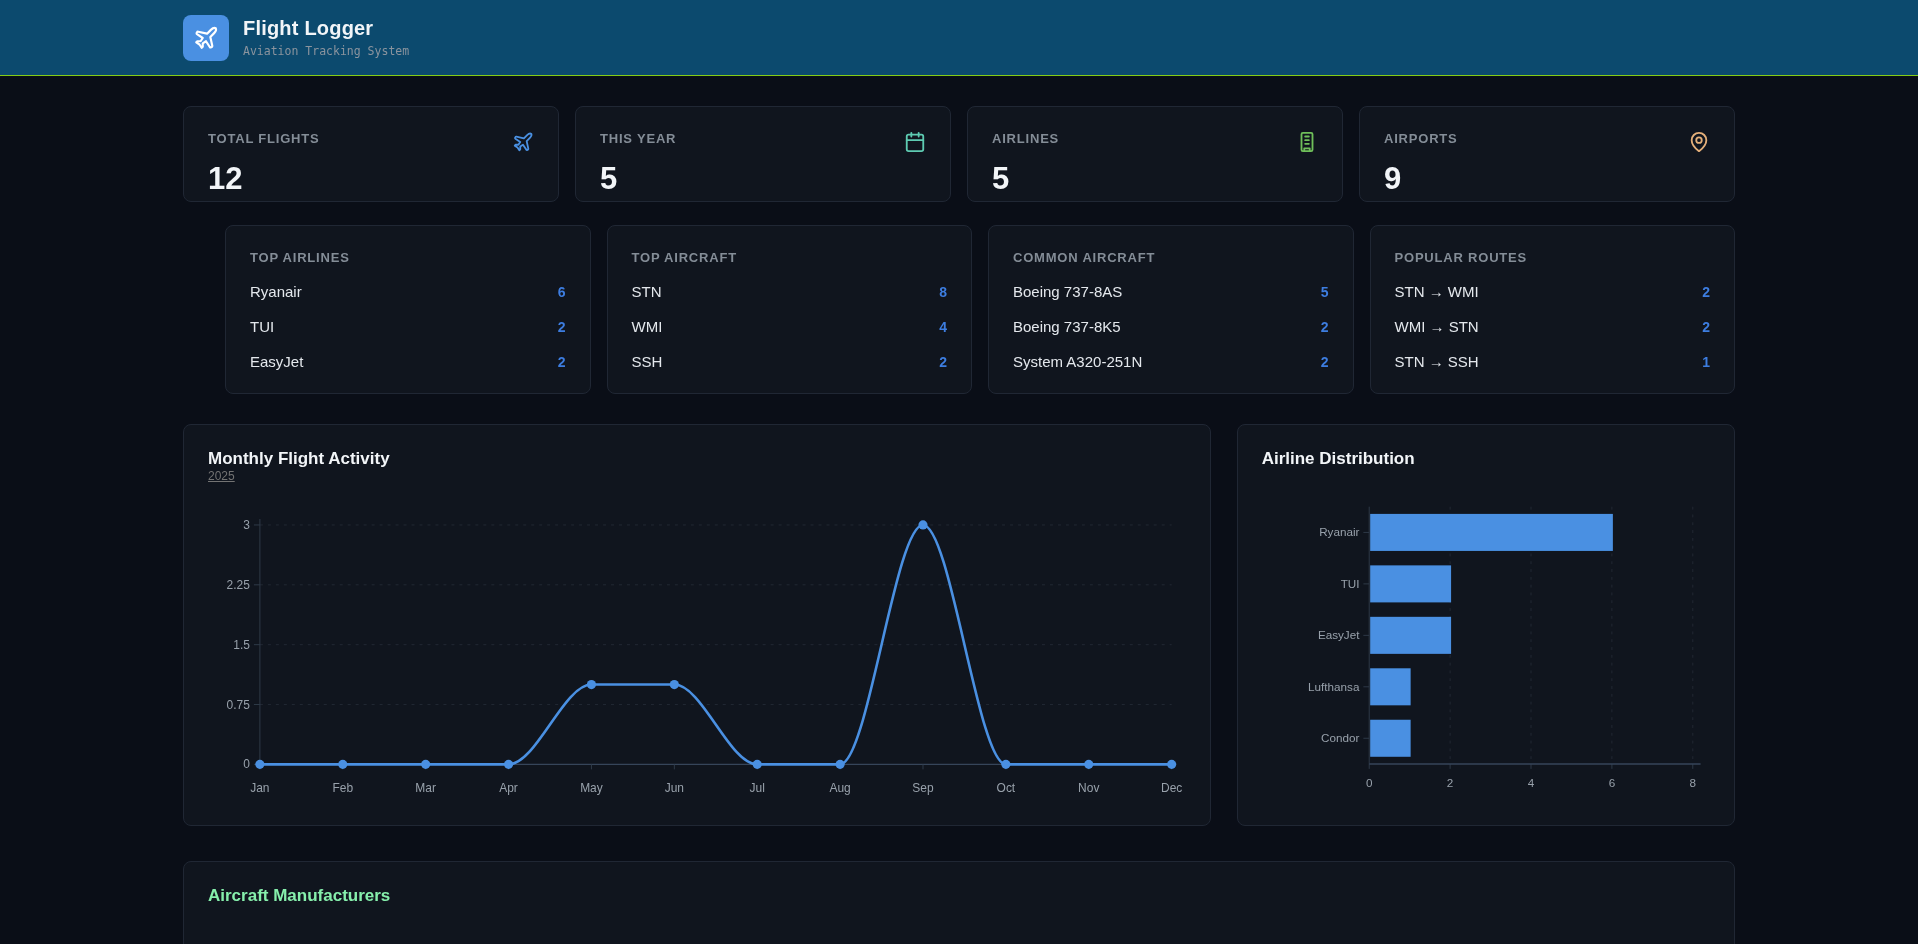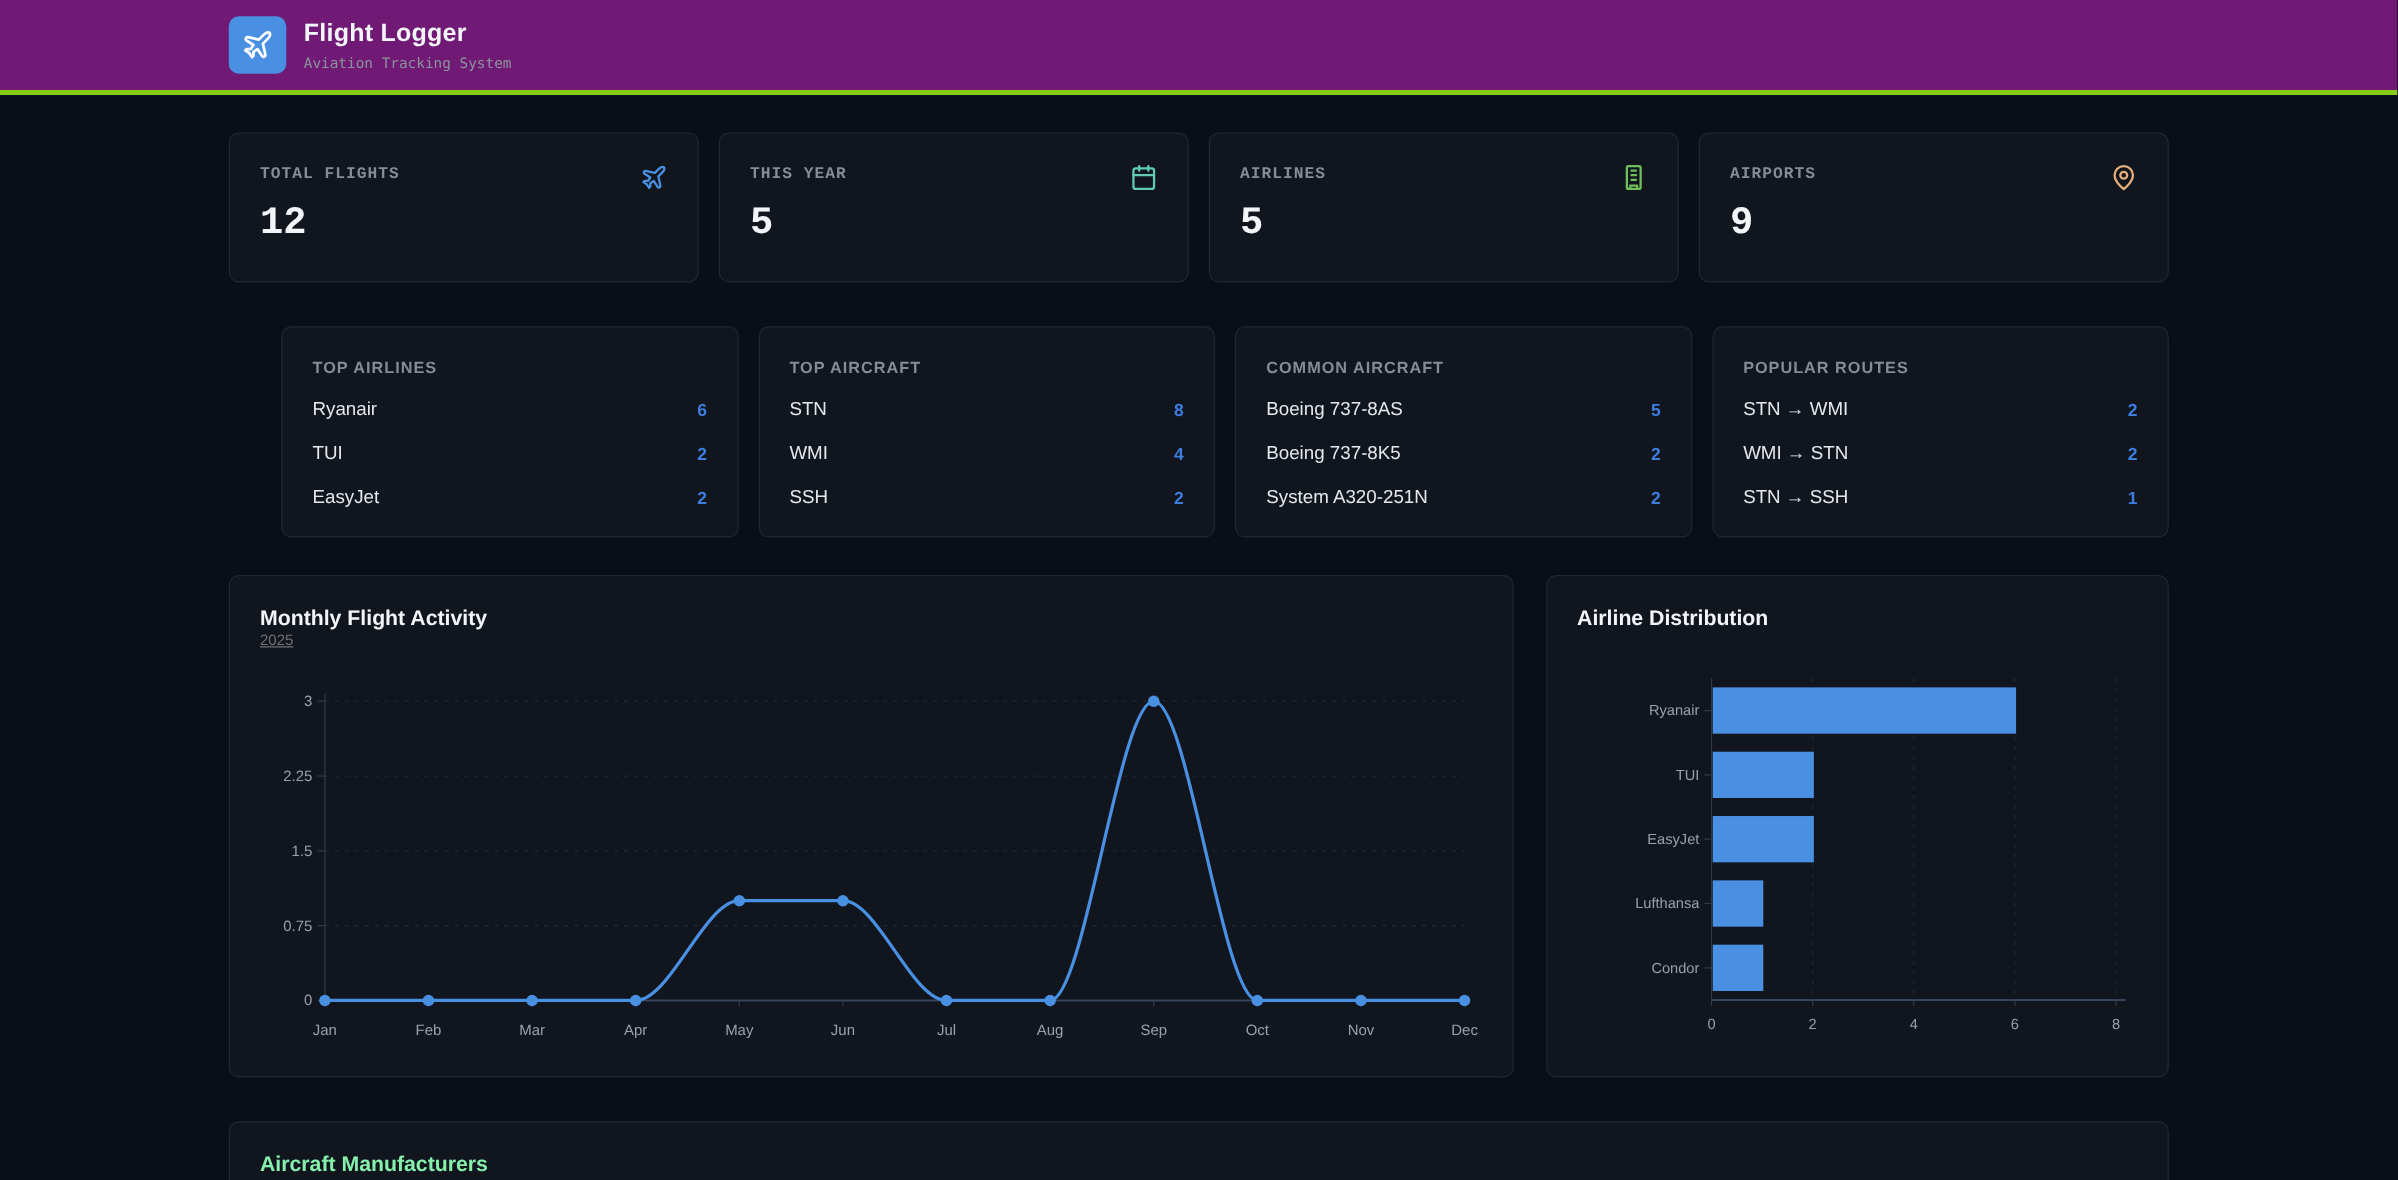--- a/index.html
+++ b/index.html
@@ -5,47 +5,47 @@
   * { margin:0; padding:0; box-sizing:border-box; }
   html,body { width:1918px; height:944px; overflow:hidden; }
   body {
     background:#0a0e17;
     font-family:"Liberation Sans", sans-serif;
     color:#e8ecf1;
   }
   .container { width:1552px; margin:0 auto; }
 
   
-  .topbar { background:#701a75; border-bottom:4px solid #84cc16; height:76px; }
+  .topbar { background:#0c4a6e; border-bottom:1px solid #84cc16; height:76px; }
   .topbar .container { display:flex; align-items:center; justify-content:space-between; height:100%; }
   .brand { display:flex; align-items:center; gap:14px; }
   .logo { width:46px; height:46px; border-radius:8px; background:#4a90e2;
           display:flex; align-items:center; justify-content:center; color:#fff; }
   .brand-title { font-size:20px; font-weight:bold; color:#f2f5f8; letter-spacing:.2px; }
   .brand-sub { font-family:"DejaVu Sans Mono", monospace; font-size:11.5px; color:#8b949e; margin-top:4px; }
   .actions { display:flex; gap:12px; }
   .btn { display:flex; align-items:center; gap:9px; height:38px; padding:0 18px;
          border-radius:6px; font-size:14px; font-weight:600; color:#fff; cursor:pointer;
          border:1px solid transparent; }
   .btn-primary { background:#4a90e2; }
   .btn-secondary { background:#1a2028; border-color:#2e3744; }
 
   
   main { padding-top:30px; }
   .stats-grid, .lists-grid { display:grid; grid-template-columns:repeat(4,1fr); gap:16px; }
   .card { background:#10151e; border:1px solid #202734; border-radius:8px; }
 
   
-  .stat-card { height:120px; padding:24px;font-family:Liberation Mono, monospace; }
+  .stat-card { height:96px; padding:24px; }
   .stat-top { display:flex; align-items:flex-start; justify-content:space-between; }
   .stat-label { font-size:13px; font-weight:bold; color:#848d97; letter-spacing:.8px; }
   .stat-value { font-size:31px; font-weight:bold; color:#f2f5f8; margin-top:8px; }
 
   
-  .lists-grid { margin-top:35px;padding-left:42px; }
+  .lists-grid { margin-top:23px;padding-left:42px; }
   .list-card { height:169px; padding:24px; }
   .list-title { font-size:13px; font-weight:bold; color:#848d97; letter-spacing:.8px; margin-bottom:6px; }
   .list-row { display:flex; justify-content:space-between; align-items:center; margin-top:18px; }
   .list-row .name { font-size:15px; color:#e4e8ed; }
   .list-row .count { font-size:14px; font-weight:bold; color:#3d7de0; }
 
   
   .charts-grid { margin-top:30px; display:grid; grid-template-columns:1029fr 499fr; gap:26px; }
   .chart-card { height:402px; padding:24px; }
   .chart-head { display:flex; justify-content:space-between; align-items:flex-start;flex-direction:column; }

